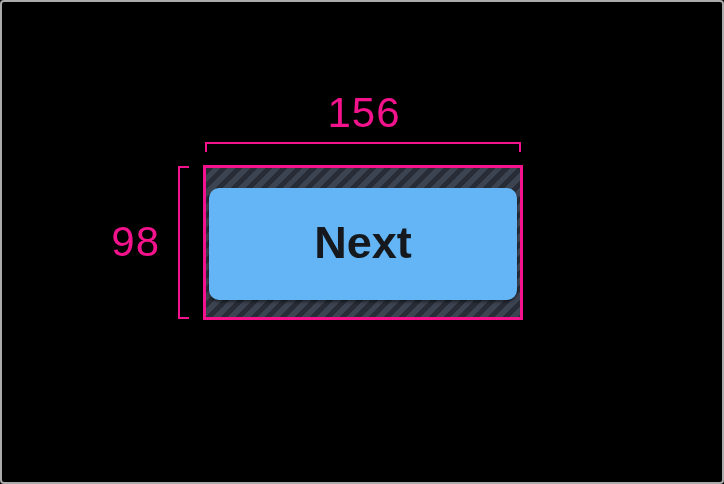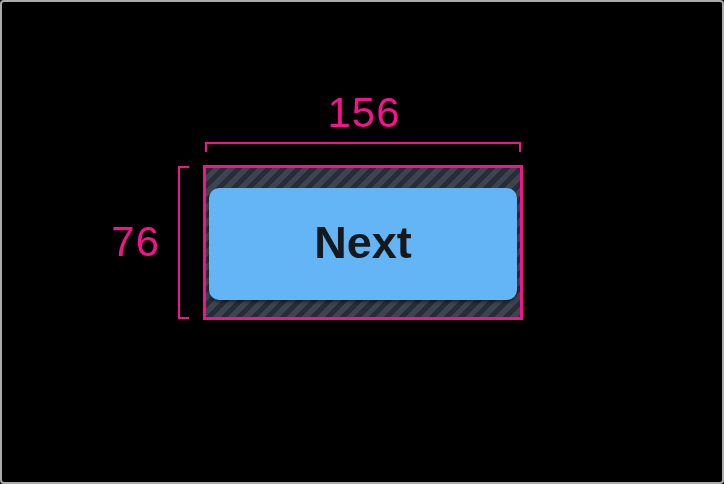--- a/index.html
+++ b/index.html
@@ -111,21 +111,21 @@
 </style>
 </head>
 <body>
 
 <div class="stage">
 
   <div class="dim-label dim-width">156</div>
 
   <div class="bracket-h"></div>
 
-  <div class="dim-label dim-height">76</div>
+  <div class="dim-label dim-height">98</div>
 
   <div class="bracket-v"></div>
 
   <div class="highlight-box">
     <button class="next-button">
       <span>Next</span>
     </button>
   </div>
 
 </div>

